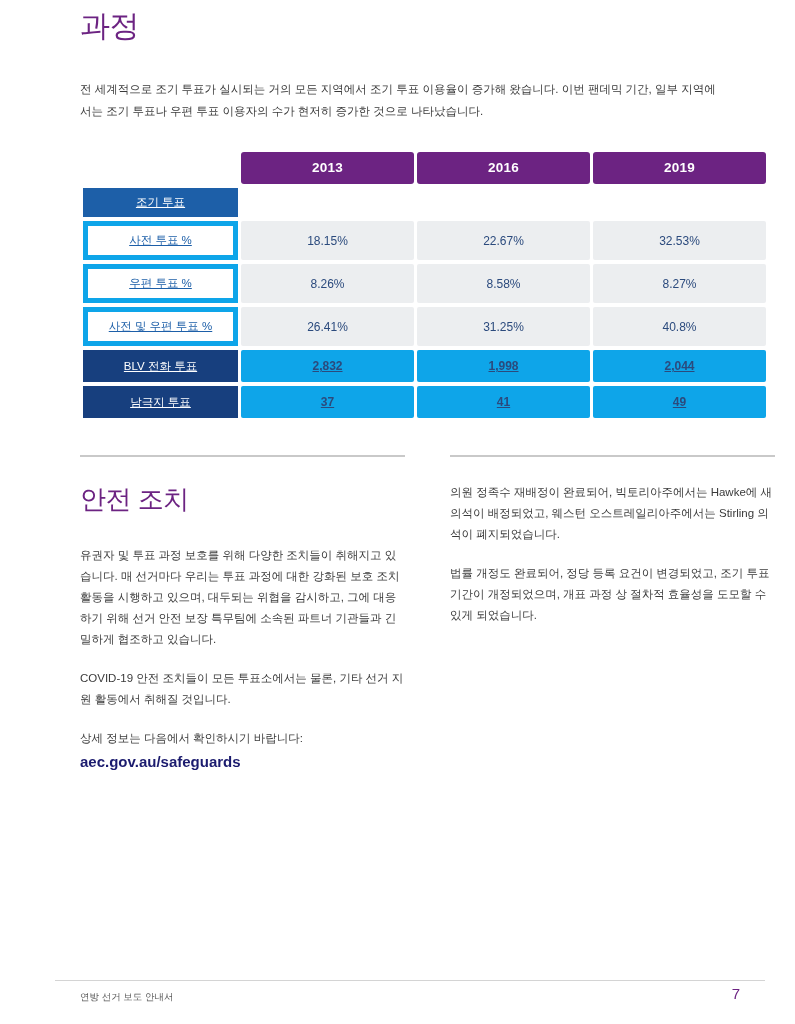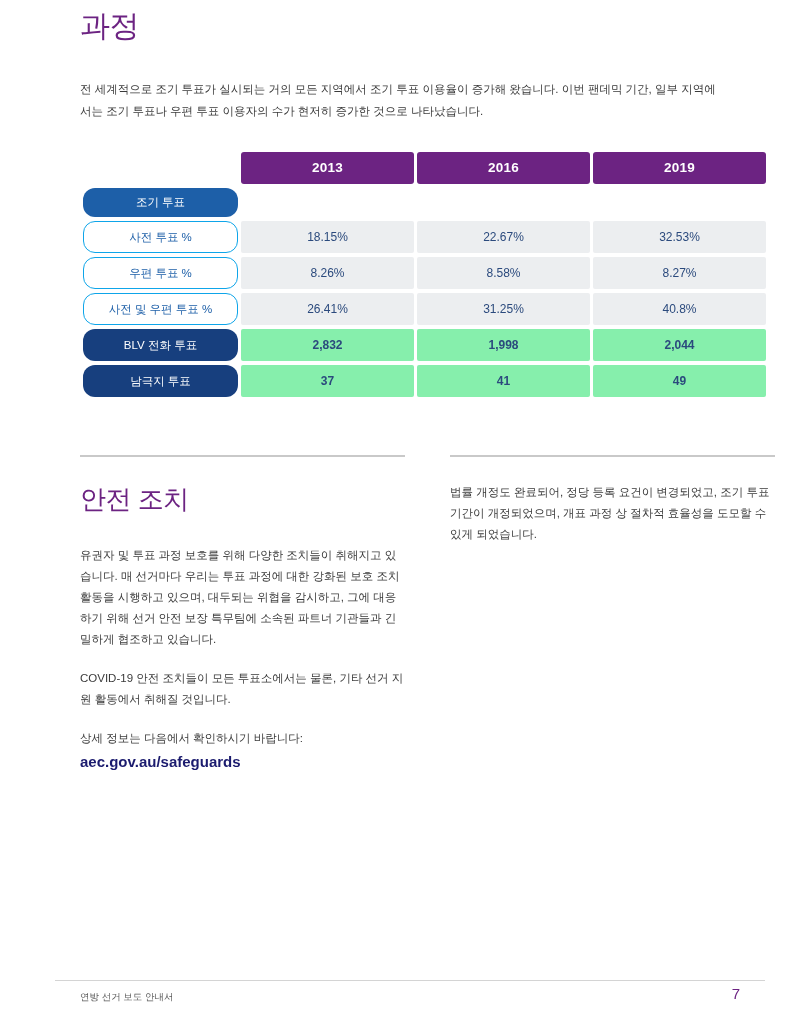--- a/index.html
+++ b/index.html
@@ -72,44 +72,45 @@
     padding: 8px 0 9px 0;
     border-radius: 3px;
     letter-spacing: 0.3px;
   }
 
   .lbl-cell {
     color: #ffffff;
     font-size: 11.5px;
     text-align: center;
     padding: 7px 4px;
-    border-radius: 12px;
+    border-radius: 0;
     white-space: nowrap;
+    text-decoration: underline;
   }
   .lbl-blue {
     background: #1d5fa8;
   }
   .lbl-outline {
     background: #ffffff;
-    border: 1px solid #0ea5e9;
+    border: 5px solid #0ea5e9;
     color: #1d5fa8;
   }
   .lbl-navy {
     background: #173f7e;
   }
 
   .val-cell {
     text-align: center;
     font-size: 12px;
     color: #2b4a7d;
     padding: 9px 0;
     border-radius: 2px;
   }
   .val-grey { background: #eceef0; }
-  .val-blue { background: #86efac; font-weight: bold; }
+  .val-blue { background: #0ea5e9; font-weight: bold; text-decoration: underline; }
 
   
   .cols {
     position: absolute;
     left: 80px;
     top: 455px;
     width: 685px;
     display: flex;
     gap: 45px;
   }
@@ -242,20 +243,21 @@
       <div class="rule"></div>
       <h2>안전 조치</h2>
       <p>유권자 및 투표 과정 보호를 위해 다양한 조치들이 취해지고 있습니다. 매 선거마다 우리는 투표 과정에 대한 강화된 보호 조치 활동을 시행하고 있으며, 대두되는 위협을 감시하고, 그에 대응하기 위해 선거 안전 보장 특무팀에 소속된 파트너 기관들과 긴밀하게 협조하고 있습니다.</p>
       <p>COVID-19 안전 조치들이 모든 투표소에서는 물론, 기타 선거 지원 활동에서 취해질 것입니다.</p>
       <p class="tight">상세 정보는 다음에서 확인하시기 바랍니다:</p>
       <a class="link" href="#">aec.gov.au/safeguards</a>
     </div>
 
     <div class="col">
       <div class="rule"></div>
+      <p>의원 정족수 재배정이 완료되어, 빅토리아주에서는 Hawke에 새 의석이 배정되었고, 웨스턴 오스트레일리아주에서는 Stirling 의석이 폐지되었습니다.</p>
       <p>법률 개정도 완료되어, 정당 등록 요건이 변경되었고, 조기 투표 기간이 개정되었으며, 개표 과정 상 절차적 효율성을 도모할 수 있게 되었습니다.</p>
     </div>
 
   </div>
 
   <div class="footer-rule"></div>
   <div class="footer-text">연방 선거 보도 안내서</div>
   <div class="page-number">7</div>
 
 </div>

